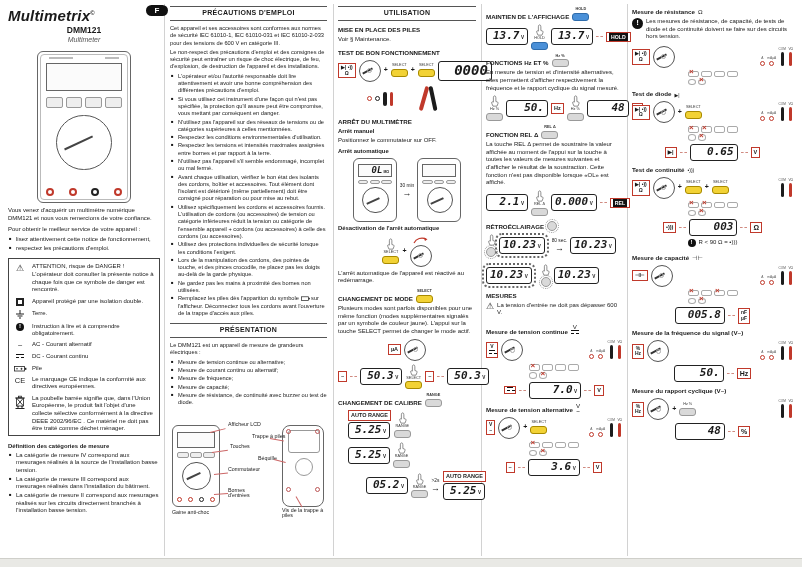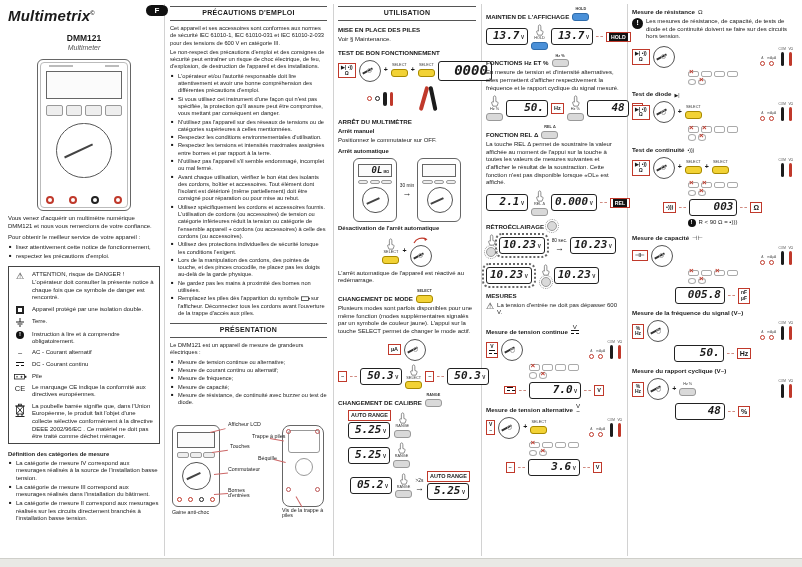--- a/index.html
+++ b/index.html
@@ -89,21 +89,21 @@
   .bang.big{width:11px;height:11px;font-size:8px}
   .note{display:flex;gap:3px;align-items:flex-start;margin:2px 0}
   .wtri{font-size:9px;line-height:1;flex:none}
   .dcsym{display:inline-block;width:8px;height:5px;border-top:1.4px solid #111;position:relative;flex:none}
   .dcsym::after{content:"";position:absolute;top:2px;left:0;width:8px;border-top:1.4px dashed #111}
   .fbadge{position:absolute;left:146px;top:5px;width:22px;height:11px;background:#111;color:#fff;border-radius:6px;
           display:flex;align-items:center;justify-content:center;font-size:8px;font-weight:bold}
   .footer{position:absolute;left:0;right:0;bottom:0;height:8px;background:#e9e9e5;border-top:1px solid #cfcfca}
   .brand{font-size:15px;font-weight:bold;font-style:italic;letter-spacing:.2px}
   .brand sup{font-size:6px;font-style:normal}
-  .mhead{text-align:center;margin-top:8px}
+  .mhead{text-align:center;}
   .model{font-size:8.5px;font-weight:bold}
   .mtype{font-size:7px;font-style:italic;color:#555}
   .lab{position:absolute;font-size:5.3px;line-height:1.1;white-space:nowrap}
   .lead{position:absolute;height:1px;background:#c66;transform-origin:left center}
 </style>
 </head>
 <body>
 
 <div id="page">
 
@@ -470,21 +470,21 @@
       <span class="arstack">
         <svg class="press" viewBox="0 0 10 14">
             <path d="M3.2 13 1.8 9.6c-.5-1.1.2-1.8 1.3-1.5l.6.2V3.2C3.7 1.9 4.3 1 5.1 1c.9 0 1.5.9 1.5 2.2v4.4l1.6.5c.9.3 1.2 1 .8 2L7.9 13z" fill="#fff" stroke="#444" stroke-width=".7"></path>
           </svg>
         <span class="btnc">
             <span class="btnl">RANGE</span>
             <span class="btn"></span>
           </span>
       </span>
     </div>
-    <div class="row" style="margin-left:12px">
+    <div class="row" style="margin-left:28px">
       <span class="lcd">
           <span>05.2</span>
           <span class="u">V</span>
         </span>
       <span class="arstack">
         <svg class="press" viewBox="0 0 10 14">
             <path d="M3.2 13 1.8 9.6c-.5-1.1.2-1.8 1.3-1.5l.6.2V3.2C3.7 1.9 4.3 1 5.1 1c.9 0 1.5.9 1.5 2.2v4.4l1.6.5c.9.3 1.2 1 .8 2L7.9 13z" fill="#fff" stroke="#444" stroke-width=".7"></path>
           </svg>
         <span class="btnc">
             <span class="btnl">RANGE</span>
@@ -867,20 +867,29 @@
             <span class="kb c"></span>
             <span class="kb"></span>
             <span class="kb"></span>
           </span>
       <span class="kr">
             <span class="kb rd"></span>
             <span class="kb c rd"></span>
           </span>
         </span>
     </div>
+    <div class="row rowc">
+      <span class="rb">▶|</span>
+      <span class="dsh"></span>
+      <span class="lcd" style="min-width:40px">
+          <span>0.65</span>
+        </span>
+      <span class="dsh"></span>
+      <span class="rb">V</span>
+    </div>
 
     <div class="h2">
         <span>Test de continuité</span>
         <span class="b" style="font-size:5px">•)))</span>
       </div>
     <div class="row">
       <span class="rb fn">
           <span>▶| •))</span>
           <span>Ω</span>
         </span>

